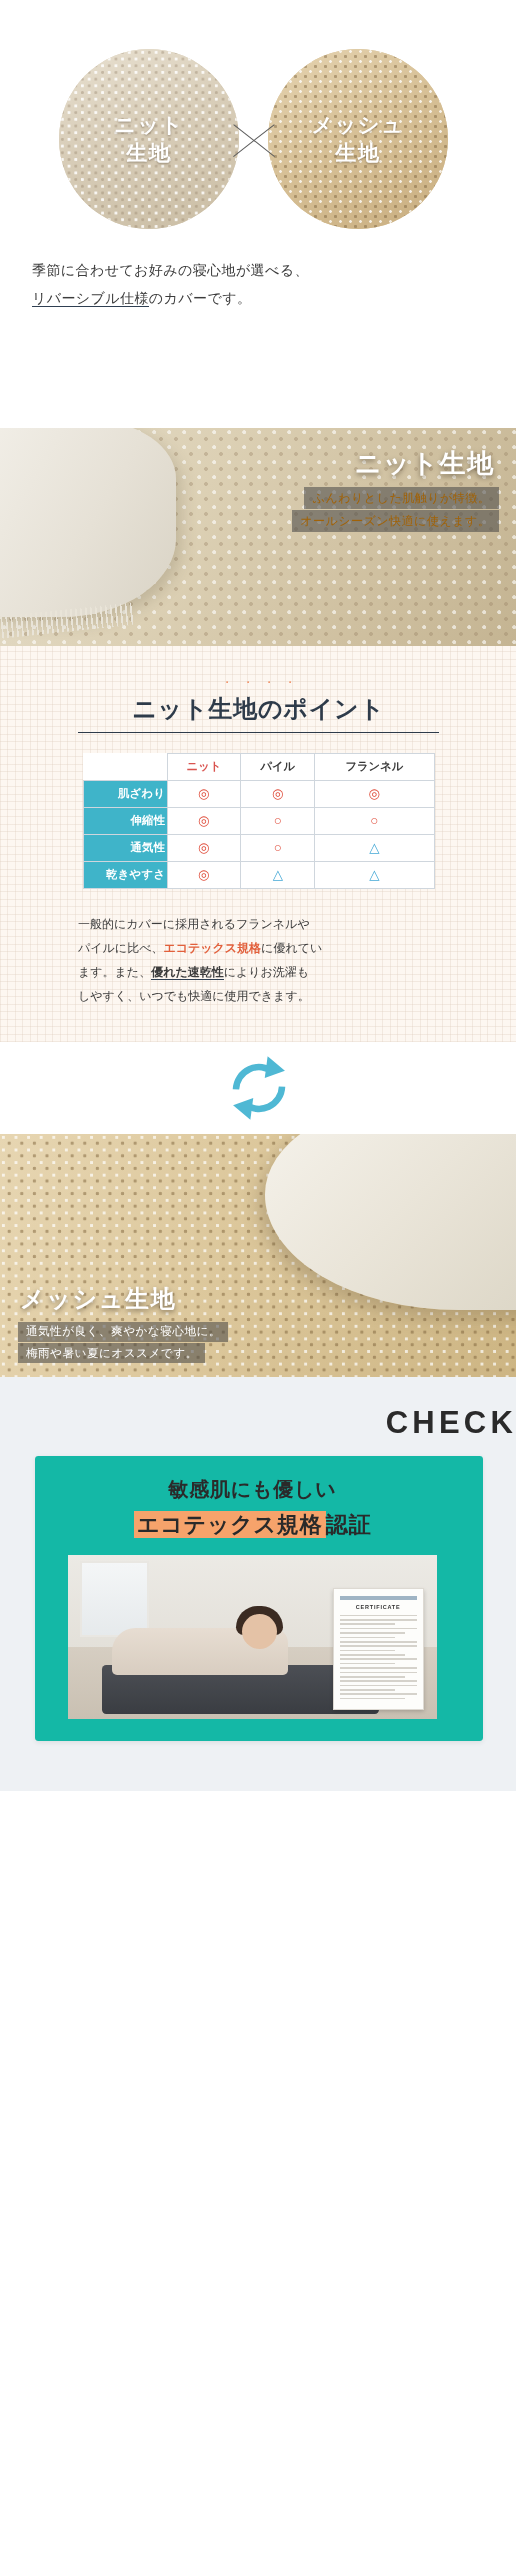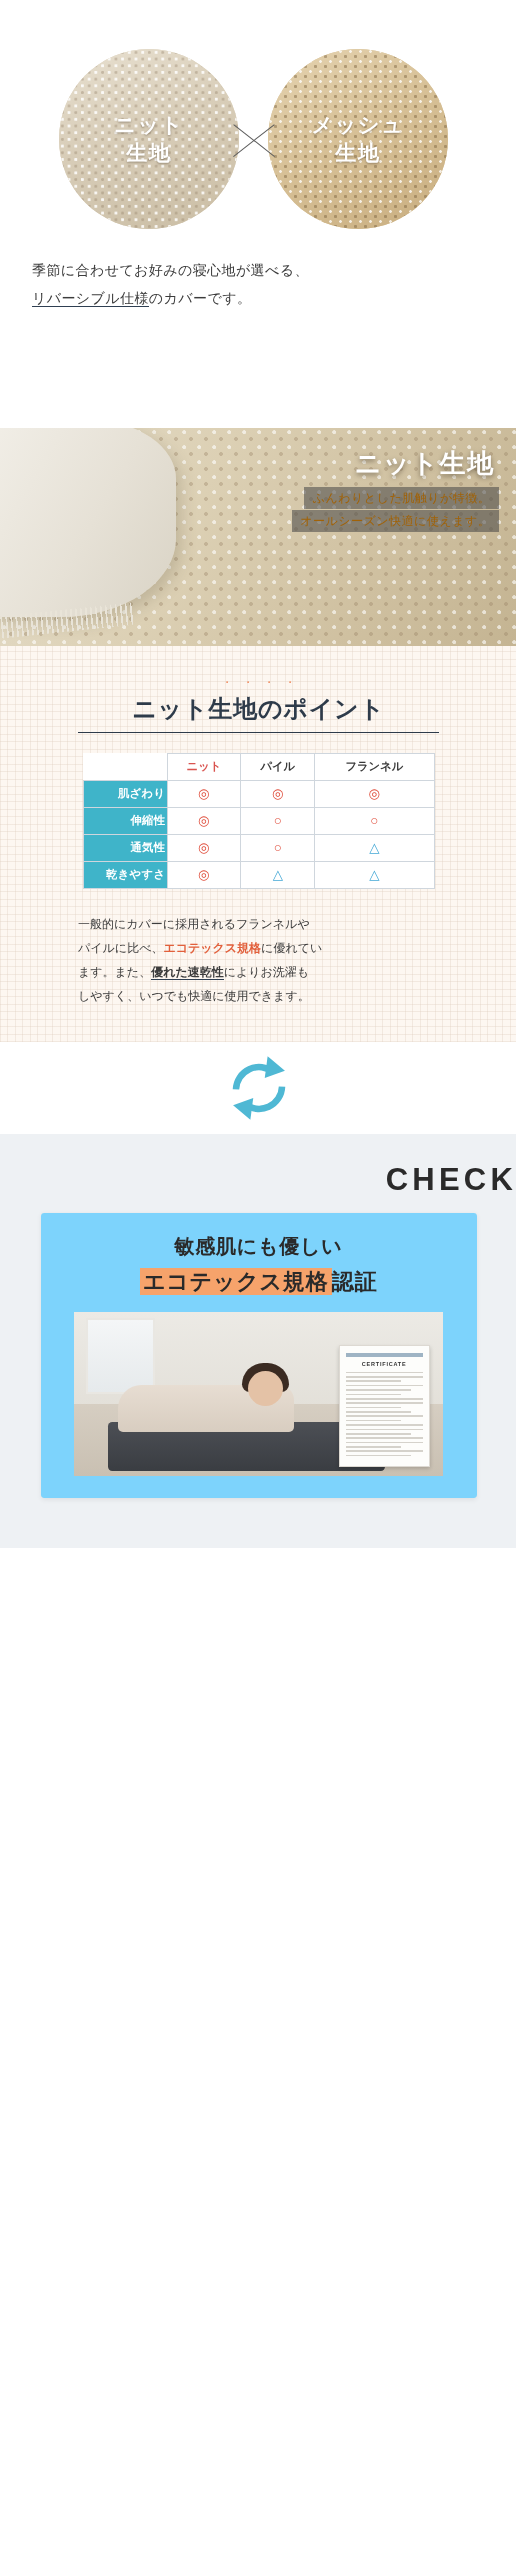--- a/index.html
+++ b/index.html
@@ -309,23 +309,23 @@
     text-align: right;
     font-size: 31px;
     font-weight: bold;
     letter-spacing: 4.2px;
     color: #2a2a2a;
     font-family: "Liberation Sans", sans-serif;
   }
   .check-card {
     width: 436px;
     margin: 15px auto 16px auto;
-    background: #7dd3fc;
+    background: #14b8a6;
     border-radius: 3.4px;
-    padding: 20px 0 22px 0;
+    padding: 20px 12px 22px 0;
     box-shadow: 0 1.7px 5px rgba(0,0,0,.07);
   }
   .card-line1 {
     text-align: center;
     font-size: 20px;
     font-weight: bold;
     color: #2a2a2a;
     letter-spacing: 0.8px;
   }
   .card-line2 {
@@ -511,20 +511,27 @@
 
   <section class="reversible">
     <svg class="rev-arrows" viewBox="0 0 100 100">
       <path d="M18 52 a32 32 0 0 1 52 -24" fill="none" stroke="#4fb8d4" stroke-width="9" stroke-linecap="butt"></path>
       <polygon points="62,6 86,26 58,36" fill="#4fb8d4"></polygon>
       <path d="M82 48 a32 32 0 0 1 -52 24" fill="none" stroke="#4fb8d4" stroke-width="9" stroke-linecap="butt"></path>
       <polygon points="38,94 14,74 42,64" fill="#4fb8d4"></polygon>
     </svg>
   </section>
 
+  <section class="mesh-block">
+    <div class="mesh-photo"></div>
+    <div class="mesh-sheet"></div>
+    <div class="mesh-title">メッシュ生地</div>
+    <div class="mesh-caption m1">通気性が良く、爽やかな寝心地に。</div>
+    <div class="mesh-caption m2">梅雨や暑い夏にオススメです。</div>
+  </section>
 
   <section class="check">
     <div class="check-title">CHECK</div>
 
     <div class="check-card">
       <div class="card-line1">敏感肌にも優しい</div>
       <div class="card-line2">
         <span class="hl-orange">エコテックス規格</span><span>認証</span>
       </div>
 

